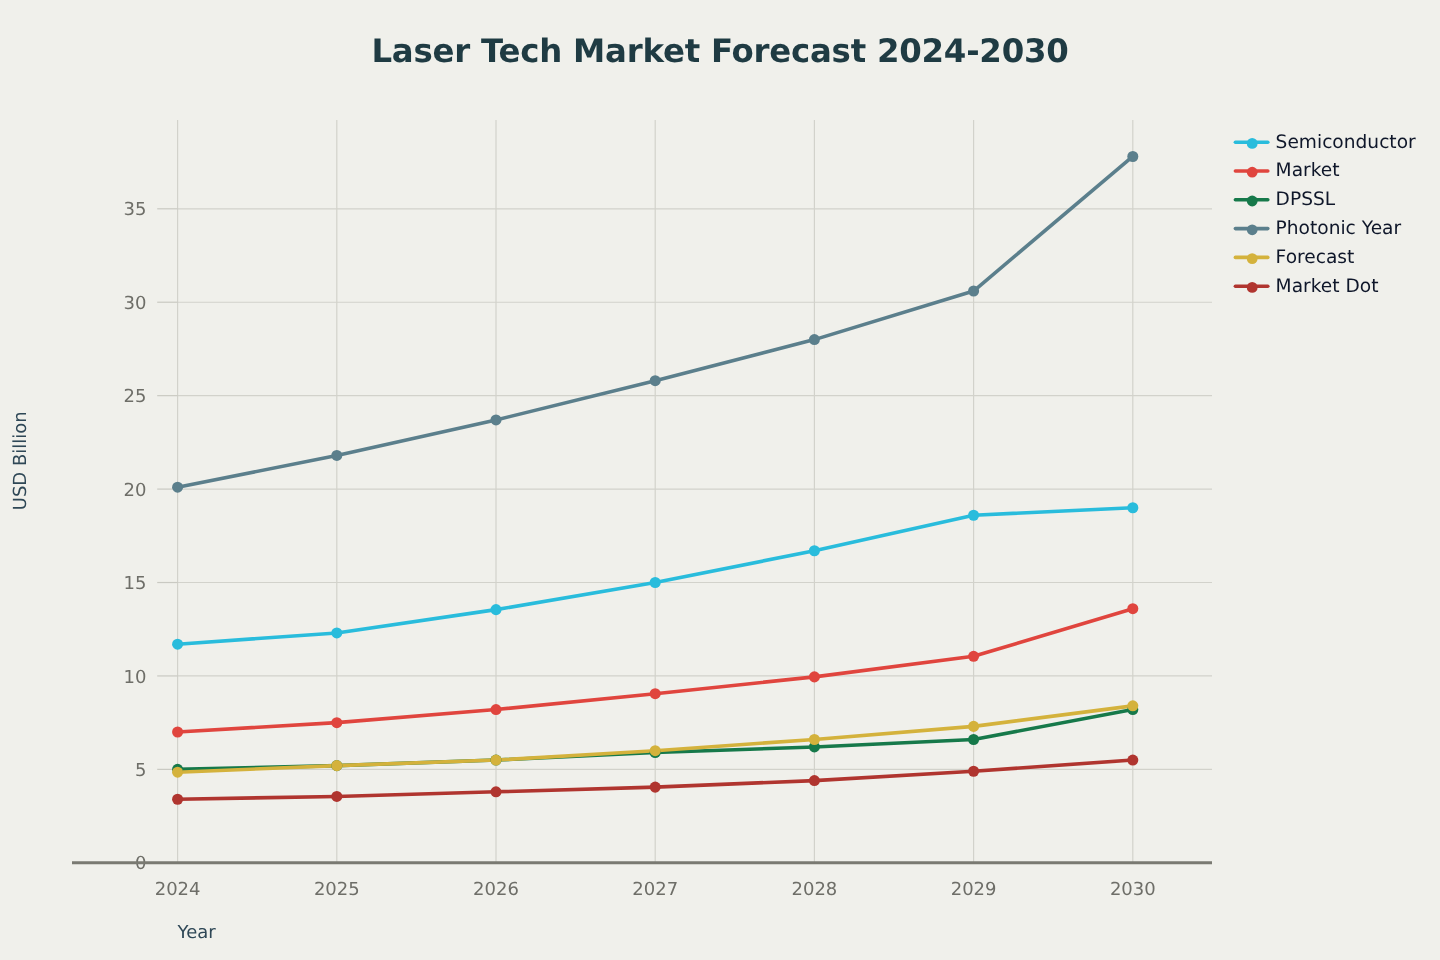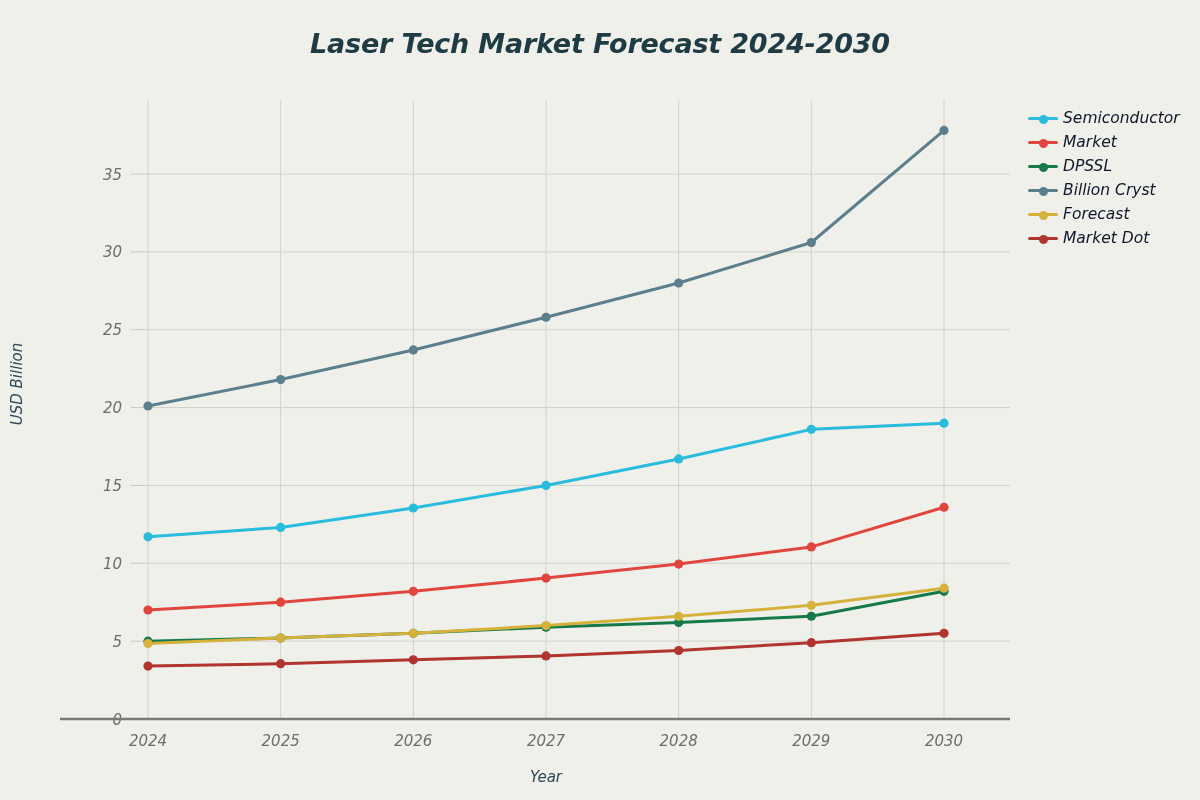--- a/index.html
+++ b/index.html
@@ -6,21 +6,20 @@
   html, body {
     width: 1200px; height: 800px;
     background: #F0F0EB;
     font-family: "DejaVu Sans", sans-serif;
     overflow: hidden;
   }
   #page {
     position: relative;
     width: 1200px; height: 800px;
     background: #F0F0EB;
-    font-style: italic;
   }
   #chart-title {
     position: absolute;
     top: 28px; left: 0; width: 1200px;
     text-align: center;
     font-size: 27px;
     font-weight: bold;
     color: #1F3B43;
     letter-spacing: -0.2px;
   }
@@ -69,21 +68,20 @@
     text-align: center;
     font-size: 15px;
     color: #2E4756;
     transform: rotate(-90deg);
     transform-origin: center center;
   }
   #xlabel {
     position: absolute;
     left: 148px; top: 768px;
     width: 796px;
-    text-align: center;
     font-size: 15px;
     color: #2E4756;
   }
   .tick-text {
     font-size: 15px;
     fill: #6E6E68;
     font-family: "DejaVu Sans", sans-serif;
   }
 </style>
 </head>
@@ -215,21 +213,21 @@
           <span class="lg-line" style="background: rgb(22, 121, 74);"></span>
           <span class="lg-dot" style="background: rgb(22, 121, 74);"></span>
         </span>
         <span class="legend-label">DPSSL</span>
       </div>
       <div class="legend-row">
         <span class="legend-swatch">
           <span class="lg-line" style="background: rgb(91, 127, 140);"></span>
           <span class="lg-dot" style="background: rgb(91, 127, 140);"></span>
         </span>
-        <span class="legend-label">Billion Cryst</span>
+        <span class="legend-label">Photonic Year</span>
       </div>
       <div class="legend-row">
         <span class="legend-swatch">
           <span class="lg-line" style="background: rgb(212, 178, 60);"></span>
           <span class="lg-dot" style="background: rgb(212, 178, 60);"></span>
         </span>
         <span class="legend-label">Forecast</span>
       </div>
       <div class="legend-row">
         <span class="legend-swatch">

